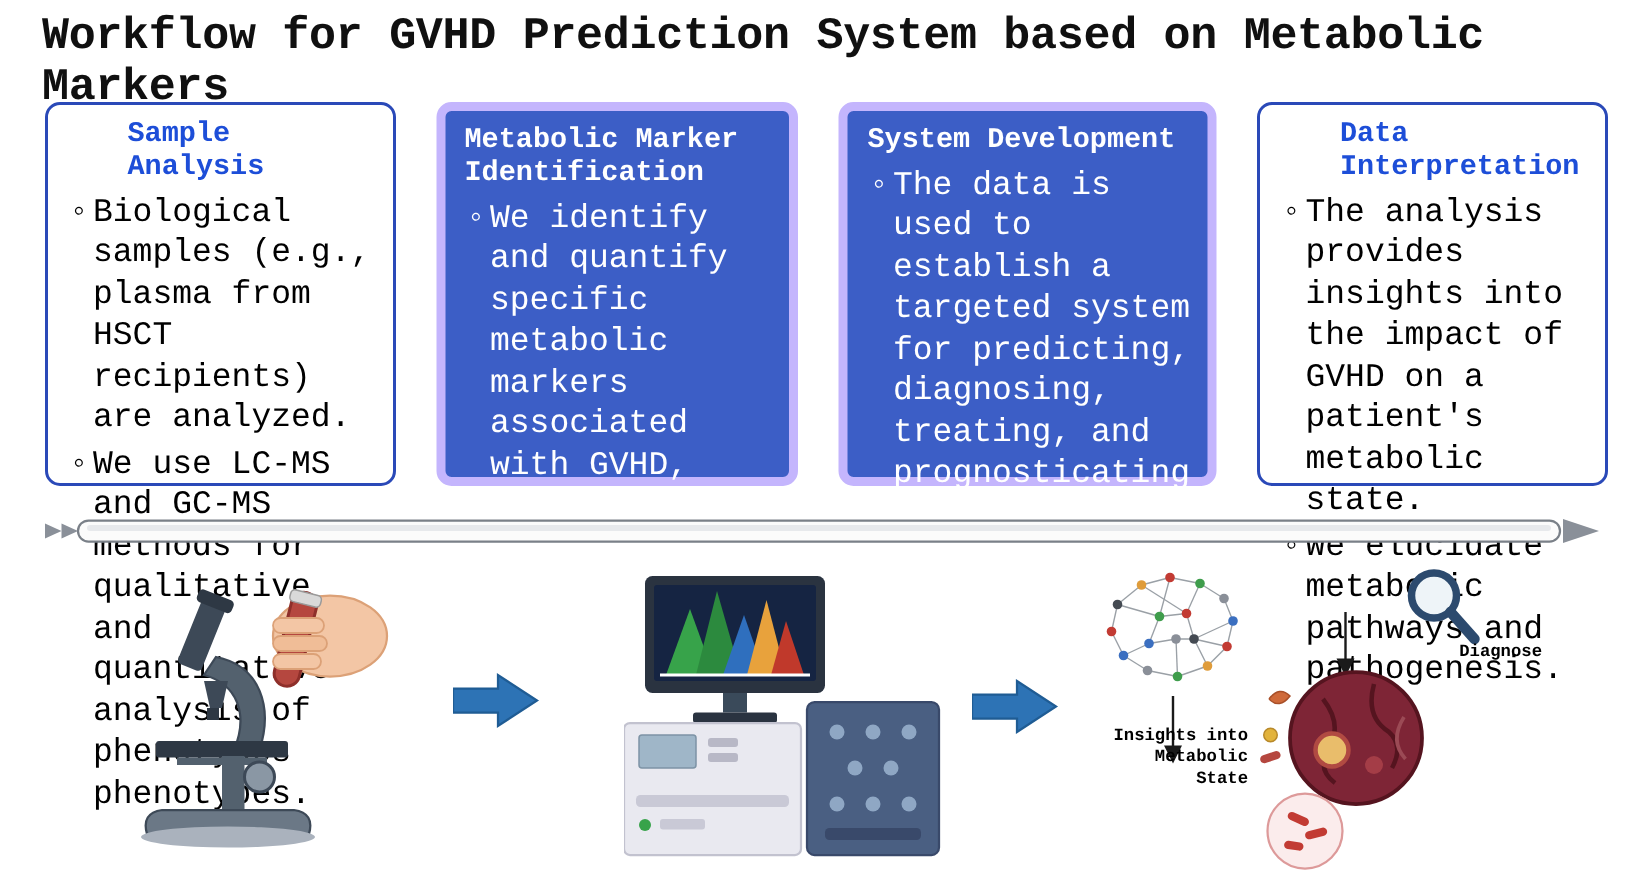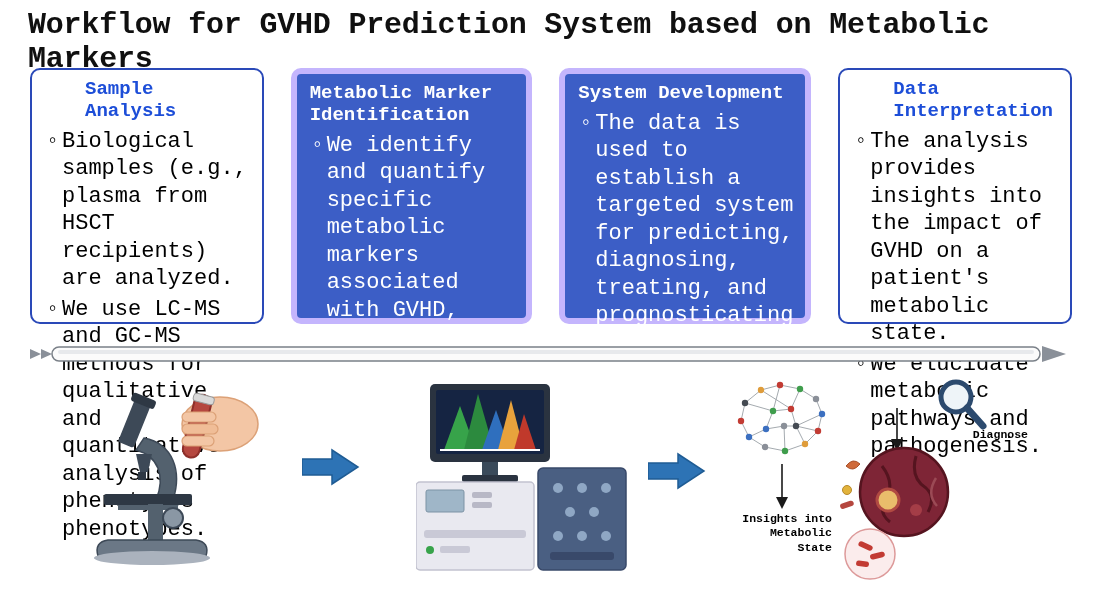--- a/index.html
+++ b/index.html
@@ -198,21 +198,21 @@
     <circle cx="33" cy="49" r="3.2" fill="#3b6fc0"></circle>
     <circle cx="51" cy="46" r="3.2" fill="#8a8f98"></circle>
     <circle cx="63" cy="46" r="3.2" fill="#444a52"></circle>
   </svg>
 
   <svg class="illus" style="left:771px; top:464px;" width="22" height="46" viewBox="0 0 22 46">
     <line x1="11" y1="0" x2="11" y2="34" stroke="#1a1a1a" stroke-width="1.6"></line>
     <polygon points="5,33 17,33 11,45" fill="#1a1a1a"></polygon>
   </svg>
 
-  <div class="small-label" style="left:732px; top:512px; width:100px;">
+  <div class="small-label" style="left:732px; top:484px; width:100px;">
     <div>Insights into</div>
     <div>Metabolic State</div>
   </div>
 
   <svg class="illus" style="left:932px; top:376px;" width="60" height="58" viewBox="0 0 60 58">
     <circle cx="24" cy="21" r="15" fill="#eef4f8" stroke="#2c4a6e" stroke-width="5"></circle>
     <line x1="35" y1="32" x2="51" y2="50" stroke="#2c4a6e" stroke-width="7" stroke-linecap="round"></line>
   </svg>
 
   <div class="small-label" style="left:918px; top:428px; width:110px;">Diagnose</div>

